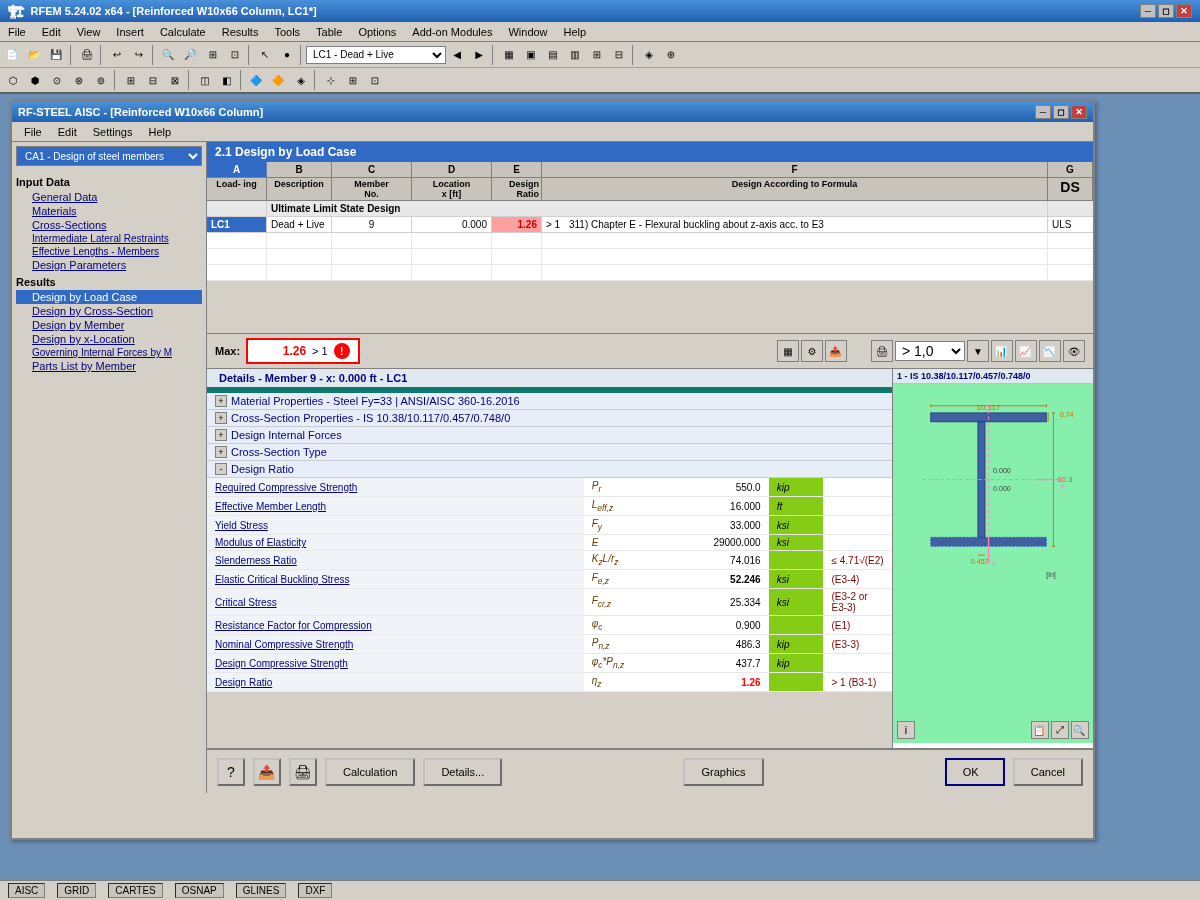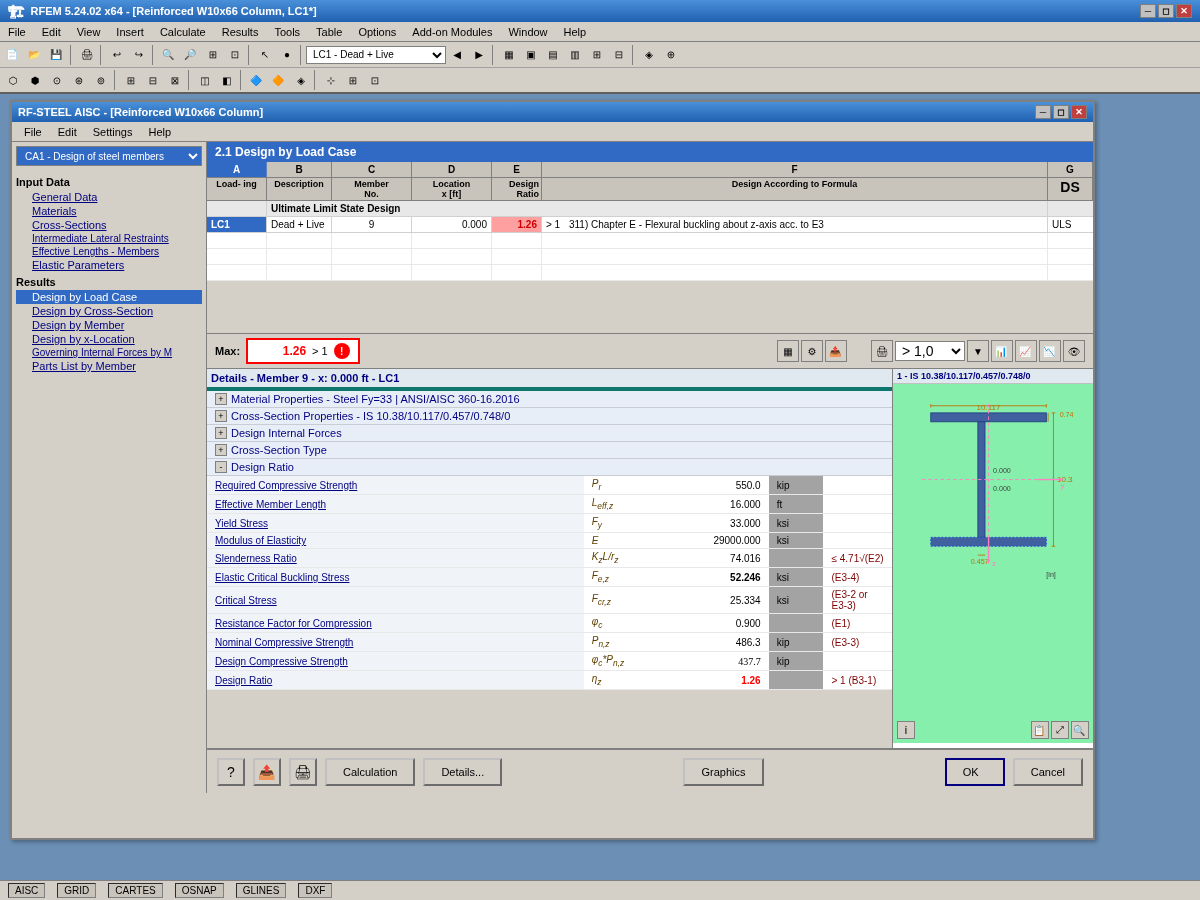--- a/index.html
+++ b/index.html
@@ -42,31 +42,31 @@
     .warn-icon { width: 16px; height: 16px; background: red; border-radius: 50%; color: white; font-size: 10px; display: flex; align-items: center; justify-content: center; font-weight: bold; }
     .max-toolbar { display: flex; gap: 2px; margin-left: auto; align-items: center; }
     .max-tb-btn { width: 22px; height: 22px; background: #d4d0c8; border: 1px solid #808080; display: flex; align-items: center; justify-content: center; cursor: pointer; font-size: 10px; }
     .max-combo { height: 20px; border: 1px solid #808080; font-size: 14px; padding: 0 2px; background: white; }
 
     
     .details-area { display: flex; border-top: 1px solid #808080; height: 380px; }
     .details-left { flex: 1; overflow-y: auto; border-right: 1px solid #808080; }
     .details-right { width: 200px; background: white; position: relative; overflow: hidden; }
     
-    .details-title { background: #e0e8f0; color: #000080; padding: 3px 4px; font-size: 11px; font-weight: bold; border-bottom: 4px solid #0f766e; }
+    .details-title { background: #e0e8f0; color: #000080; padding: 3px 12px; font-size: 11px; font-weight: bold; border-bottom: 6px solid #0f766e; }
     .expand-row { display: flex; align-items: center; padding: 2px 8px; background: #e8eef8; border-bottom: 1px solid #c8ccd4; cursor: pointer; }
     .expand-icon { width: 12px; height: 12px; border: 1px solid #808080; background: #d4d0c8; display: flex; align-items: center; justify-content: center; font-size: 9px; margin-right: 4px; }
     .expand-label { font-size: 11px; color: #000080; }
     
     .detail-table { width: 100%; border-collapse: collapse; }
     .detail-table td { font-size: 10px; padding: 2px 8px; border-bottom: 1px solid #e8e8e8; }
     .detail-table td:first-child { background: #f0f4f8; color: #000080; width: 55%; text-decoration: underline; }
     .detail-table td:nth-child(2) { color: #604000; font-style: italic; background: white; width: 15%; }
     .detail-table td:nth-child(3) { background: white; text-align: right; width: 12%; }
-    .detail-table td:nth-child(4) { background: #a3a3a3; width: 8%; }
+    .detail-table td:nth-child(4) { background: #84cc16; width: 8%; font-style: italic; }
     .detail-table td:nth-child(5) { background: white; width: 10%; color: #800000; }
     
     
     .bottom-bar { height: 45px; background: #d4d0c8; border-top: 2px solid #808080; display: flex; align-items: center; padding: 0 10px; gap: 8px; }
     .bottom-btn { height: 28px; padding: 0 16px; background: #d4d0c8; border: 2px outset #c0c0c0; font-size: 11px; cursor: pointer; display: flex; align-items: center; }
     .bottom-btn.primary { background: #d4d0c8; }
     .icon-btn { width: 28px; height: 28px; background: #d4d0c8; border: 2px outset #c0c0c0; display: flex; align-items: center; justify-content: center; cursor: pointer; font-size: 14px; }
 
     
     .status-bar { position: absolute; bottom: 0; left: 0; width: 1200px; height: 20px; background: #d4d0c8; border-top: 1px solid #808080; display: flex; align-items: center; padding: 0 8px; gap: 12px; font-size: 10px; }
@@ -192,21 +192,21 @@
       <div class="left-panel">
         <select class="left-combo">
           <option>CA1 - Design of steel members</option>
         </select>
         <div class="tree-section">Input Data</div>
         <div class="tree-item">General Data</div>
         <div class="tree-item">Materials</div>
         <div class="tree-item">Cross-Sections</div>
         <div class="tree-item" style="font-size:10px;">Intermediate Lateral Restraints</div>
         <div class="tree-item" style="font-size:10px;">Effective Lengths - Members</div>
-        <div class="tree-item">Elastic Parameters</div>
+        <div class="tree-item">Design Parameters</div>
         <div class="tree-section">Results</div>
         <div class="tree-item selected">Design by Load Case</div>
         <div class="tree-item">Design by Cross-Section</div>
         <div class="tree-item">Design by Member</div>
         <div class="tree-item">Design by x-Location</div>
         <div class="tree-item" style="font-size:10px;">Governing Internal Forces by M</div>
         <div class="tree-item">Parts List by Member</div>
       </div>
 
       <div class="right-content">
@@ -409,21 +409,21 @@
               <tr>
                 <td>Nominal Compressive Strength</td>
                 <td style="color:#604000;font-style:italic;">P<sub>n,z</sub></td>
                 <td style="text-align:right;">486.3</td>
                 <td>kip</td>
                 <td>(E3-3)</td>
               </tr>
               <tr>
                 <td>Design Compressive Strength</td>
                 <td style="color:#604000;font-style:italic;">φ<sub>c</sub>*P<sub>n,z</sub></td>
-                <td style="text-align:right;font-family:Liberation Serif, serif;">437.7</td>
+                <td style="text-align:right;">437.7</td>
                 <td>kip</td>
                 <td></td>
               </tr>
               <tr>
                 <td>Design Ratio</td>
                 <td style="color:#604000;font-style:italic;">η<sub>z</sub></td>
                 <td style="text-align:right;font-weight:bold;color:red;">1.26</td>
                 <td></td>
                 <td>&gt; 1   (B3-1)</td>
               </tr>

